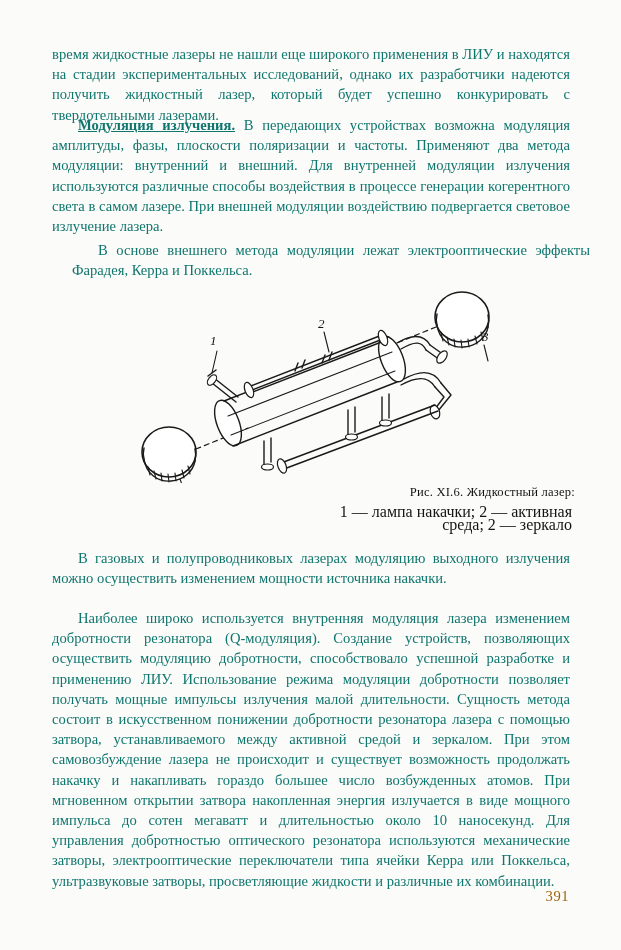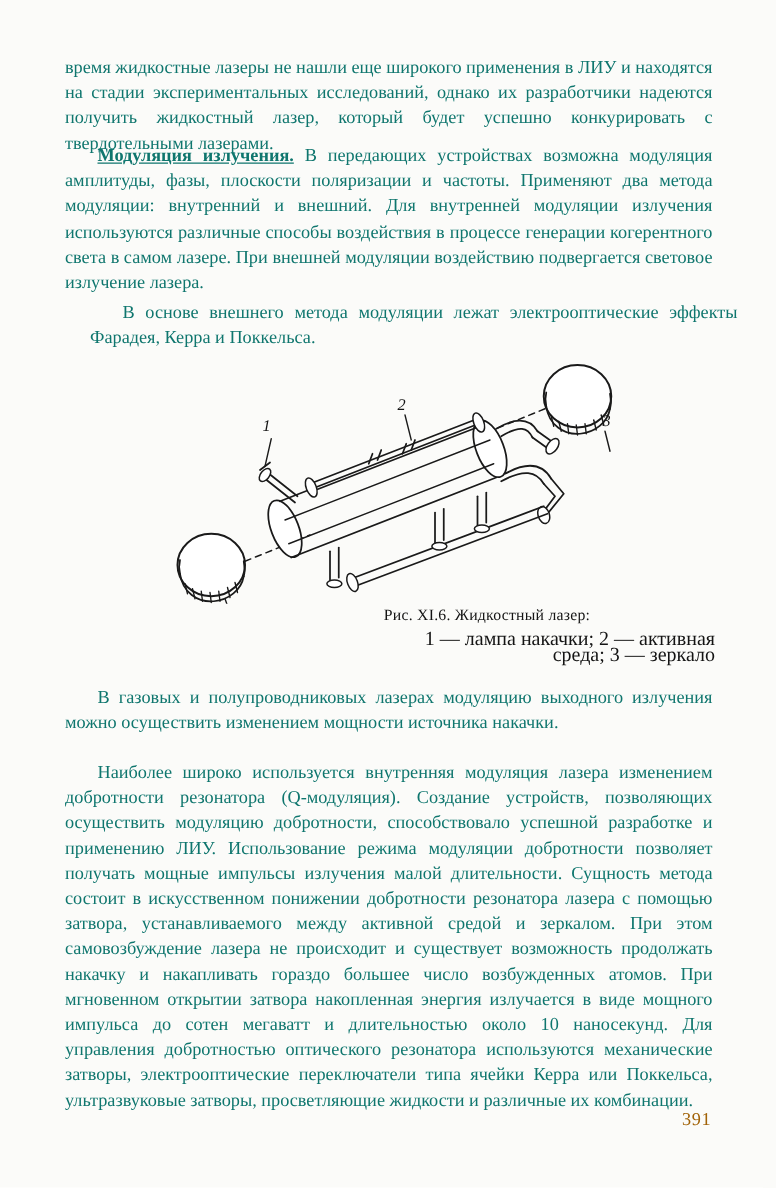--- a/index.html
+++ b/index.html
@@ -55,21 +55,21 @@
     width: 518px;
     height: 255px;
   }
   .figure svg { display: block; }
 
   .fig-caption {
     position: absolute;
     left: 255px;
     top: 202px;
     width: 268px;
-    text-align: left;
+    text-align: right;
     font-size: 12.6px;
     line-height: 15px;
     color: #141414;
   }
   .fig-caption .title { letter-spacing: 0.2px; }
   .fig-legend {
     position: absolute;
     left: 258px;
     top: 222px;
     width: 262px;
@@ -234,21 +234,21 @@
         <text x="430" y="58">3</text>
         <text x="124" y="215">3</text>
       </g>
     </svg>
 
     <div class="fig-caption">
       <span class="title">Рис. XI.6.  Жидкостный лазер:</span>
     </div>
     <div class="fig-legend">
       <div>1 — лампа накачки;  2 — активная</div>
-      <div>среда; 3 — зеркало</div>
+      <div>среда; 2 — зеркало</div>
     </div>
   </div>
 
   <div class="textblock" id="para-4">
     <p class="para indent">В газовых и полупроводниковых лазерах модуляцию выходного излучения можно осуществить изменением мощности источника накачки.</p>
   </div>
 
   <div class="textblock" id="para-5">
     <p class="para indent">Наиболее широко используется внутренняя модуляция лазера изменением добротности резонатора (Q-модуляция). Создание устройств, позволяющих осуществить модуляцию добротности, способствовало успешной разработке и применению ЛИУ. Использование режима модуляции добротности позволяет получать мощные импульсы излучения малой длительности. Сущность метода состоит в искусственном понижении добротности резонатора лазера с помощью затвора, устанавливаемого между активной средой и зеркалом. При этом самовозбуждение лазера не происходит и существует возможность продолжать накачку и накапливать гораздо большее число возбужденных атомов. При мгновенном открытии затвора накопленная энергия излучается в виде мощного импульса до сотен мегаватт и длительностью около 10 наносекунд. Для управления добротностью оптического резонатора используются механические затворы, электрооптические переключатели типа ячейки Керра или Поккельса, ультразвуковые затворы, просветляющие жидкости и различные их комбинации.</p>
   </div>

